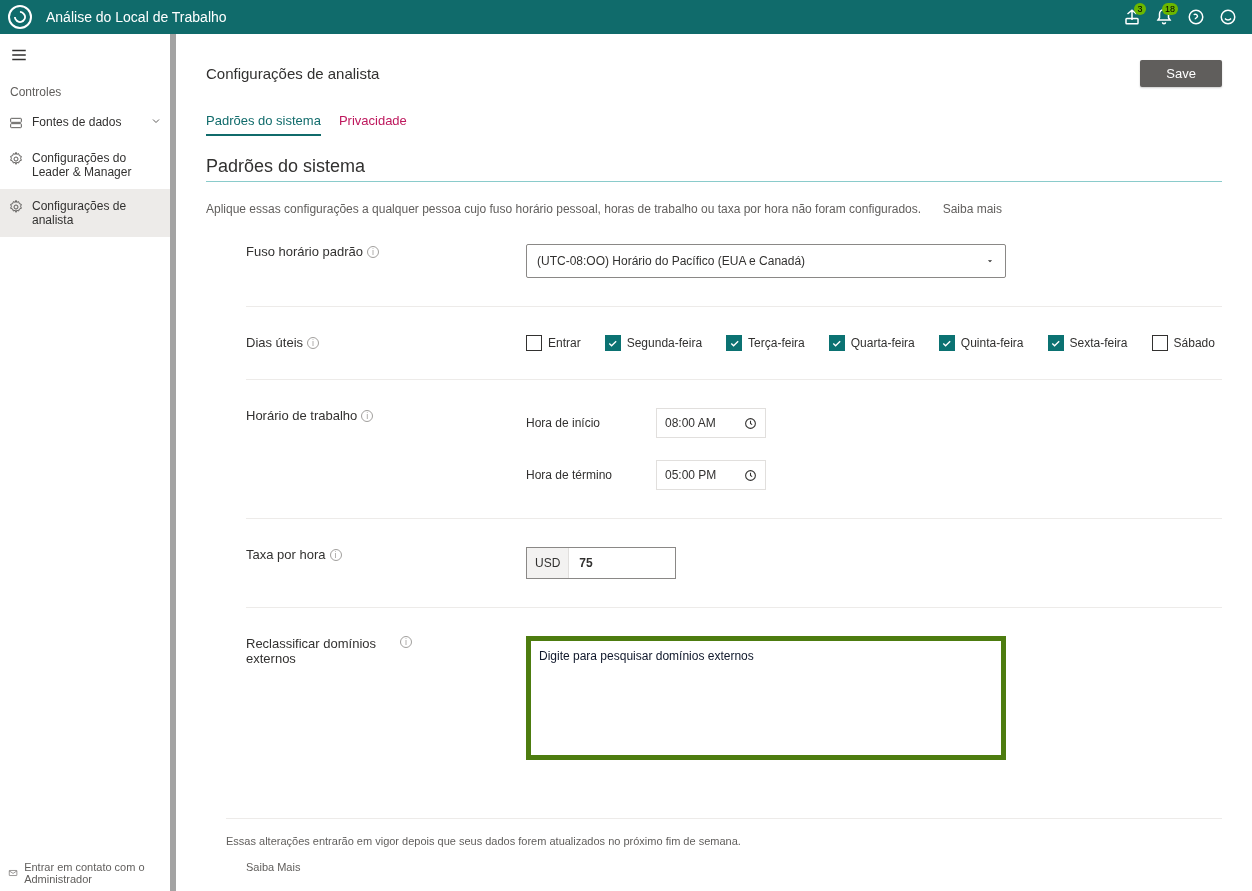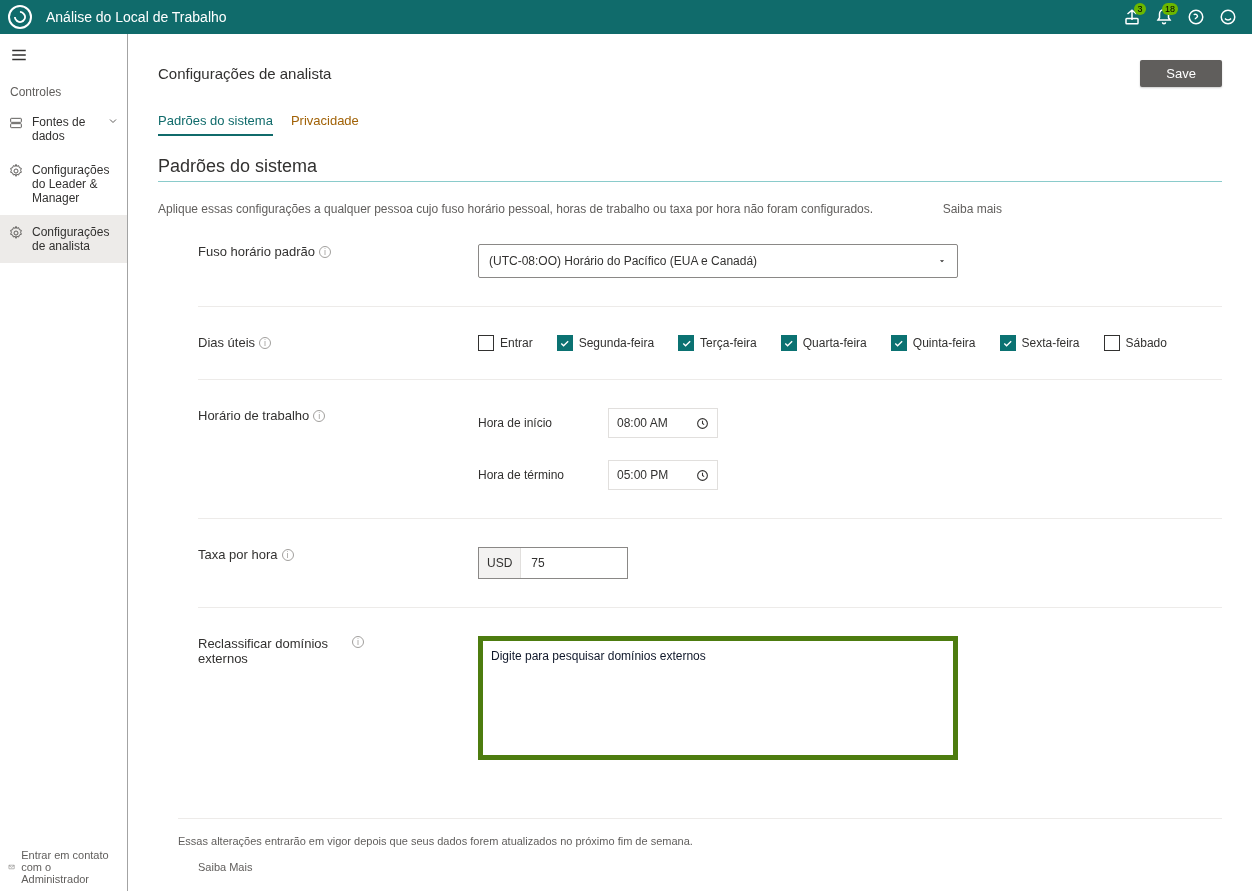--- a/index.html
+++ b/index.html
@@ -8,38 +8,38 @@
 .topbar { height: 34px; background: #106b6b; color:#fff; display:flex; align-items:center; padding: 0 8px; }
 .topbar .logo { width:24px; height:24px; border:2px solid #fff; border-radius:50%; margin-right:14px; display:flex; align-items:center; justify-content:center;}
 .topbar .logo-inner { width:12px; height:12px; border:2px solid #fff; border-radius:50%; border-left-color:transparent; transform:rotate(45deg);}
 .topbar .title { font-size:14px; }
 .topbar .spacer { flex:1; }
 .topbar .icon-btn { position:relative; width:32px; height:34px; display:flex; align-items:center; justify-content:center; cursor:pointer; color:#fff; }
 .topbar svg { width:18px; height:18px; }
 .badge { position:absolute; top:3px; right:2px; background:#6bb700; color:#000; font-size:9px; border-radius:8px; padding:0 3px; min-width:12px; text-align:center; line-height:12px;}
 
 .body { display:flex; height: calc(891px - 34px); }
-.sidebar { width:128px; border-right:1px solid #a3a3a3; background:#fff; display:flex; flex-direction:column;justify-content:space-between;}
+.sidebar { width:176px; border-right:6px solid #a3a3a3; background:#fff; display:flex; flex-direction:column;justify-content:space-between;}
 .hamburger { padding:12px 10px; }
 .hamburger svg { width:18px; height:18px; }
 .section-label { font-size:12px; color:#605e5c; padding: 6px 10px 6px 10px; }
 .nav-item { display:flex; align-items:flex-start; padding: 10px 8px; font-size:12px; gap:8px; cursor:pointer; }
 .nav-item .nav-icon { width:16px; height:16px; flex-shrink:0; color:#605e5c; display:flex; align-items:center; justify-content:center;}
 .nav-item .nav-text { flex:1; line-height:14px; }
 .nav-item .chev { width:12px; height:12px; color:#605e5c;}
 .nav-item.active { background:#edebe9; }
 .sidebar-footer { margin-top:auto; display:flex; align-items:center; gap:6px; padding:6px 8px; font-size:11px; color:#605e5c;}
 .sidebar-footer svg{width:14px;height:14px;}
 
 .main { flex:1; padding: 26px 30px 10px 30px; overflow:auto; }
 .page-head { display:flex; align-items:center; }
 .page-head h1 { font-size:15px; font-weight:400; }
 .page-head .save-btn { margin-left:auto; background:#605e5c; color:#fff; border:none; padding:6px 26px; font-size:13px; cursor:pointer; border-radius:2px; box-shadow:0 1px 2px rgba(0,0,0,.2);}
 .tabs { display:flex; gap:18px; margin-top:22px; border-bottom:none; }
-.tab { padding:4px 0 6px 0; font-size:13px; cursor:pointer; color:#a16207; }
+.tab { padding:4px 0 6px 0; font-size:13px; cursor:pointer; color:#be185d; }
 .tab.active { border-bottom:2px solid #106b6b; color:#106b6b; }
 
 h2.section { font-size:18px; font-weight:400; margin-top:20px; padding-bottom:4px; border-bottom:1px solid #8acbcb;}
 .help-line { display:flex; gap:20px; margin-top:20px; font-size:12px; color:#605e5c; align-items:center;}
 .help-line a { color:#605e5c; text-decoration:none; margin-left:auto; padding-right:220px;}
 
 .row { display:flex; align-items:flex-start; padding:28px 0; border-bottom:1px solid #edebe9; margin-left:40px;}
 .row .label { width:280px; font-size:13px; display:flex; align-items:center; gap:4px;}
 .row .label .info { width:12px; height:12px; border:1px solid #a19f9d; border-radius:50%; font-size:9px; display:inline-flex; align-items:center; justify-content:center; color:#a19f9d;}
 .row .control { flex:1; }
@@ -54,21 +54,21 @@
 .check .box svg{width:11px;height:11px;}
 
 .time-rows { display:flex; flex-direction:column; gap:22px;}
 .time-row { display:flex; align-items:center; gap:20px; font-size:12px;}
 .time-row .tlabel{ width:110px; }
 .time-input{ width:110px; height:30px; border:1px solid #e1dfdd; display:flex; align-items:center; padding:0 8px; font-size:12px; gap:8px; justify-content:space-between;}
 .time-input svg{width:13px;height:13px;}
 
 .rate { width:150px; height:32px; border:1px solid #8a8886; display:flex; align-items:center; font-size:12px;}
 .rate .cur{ background:#f3f2f1; height:100%; display:flex; align-items:center; padding:0 8px; border-right:1px solid #e1dfdd;}
-.rate .val{ padding:0 10px;}
+.rate .val{ padding:0 10px;font-weight:bold;}
 
 .textarea { width:480px; height:124px; border:5px solid #4d7c0f; padding:8px; font-size:12px; color:#0f172a;}
 
 .foot-notes { margin-top:30px; border-top:1px solid #edebe9; padding-top:16px; font-size:11px; color:#605e5c; display:flex; flex-direction:column; gap:14px; margin-left:20px;}
 .foot-notes .note-line{display:flex; gap:20px; align-items:center;}
 .foot-notes a{margin-left:20px; color:#605e5c; text-decoration:none;}
 </style>
 </head>
 <body>
 

